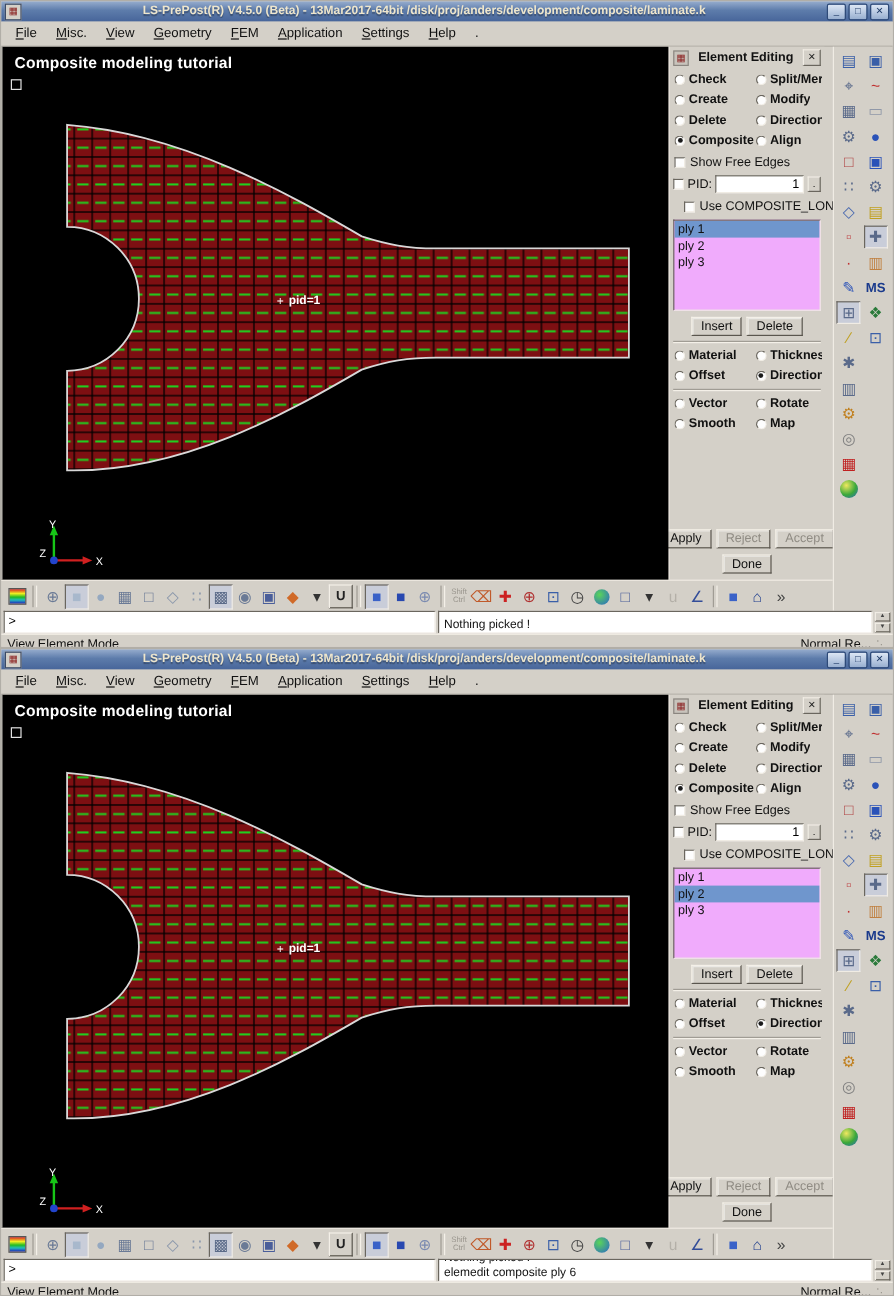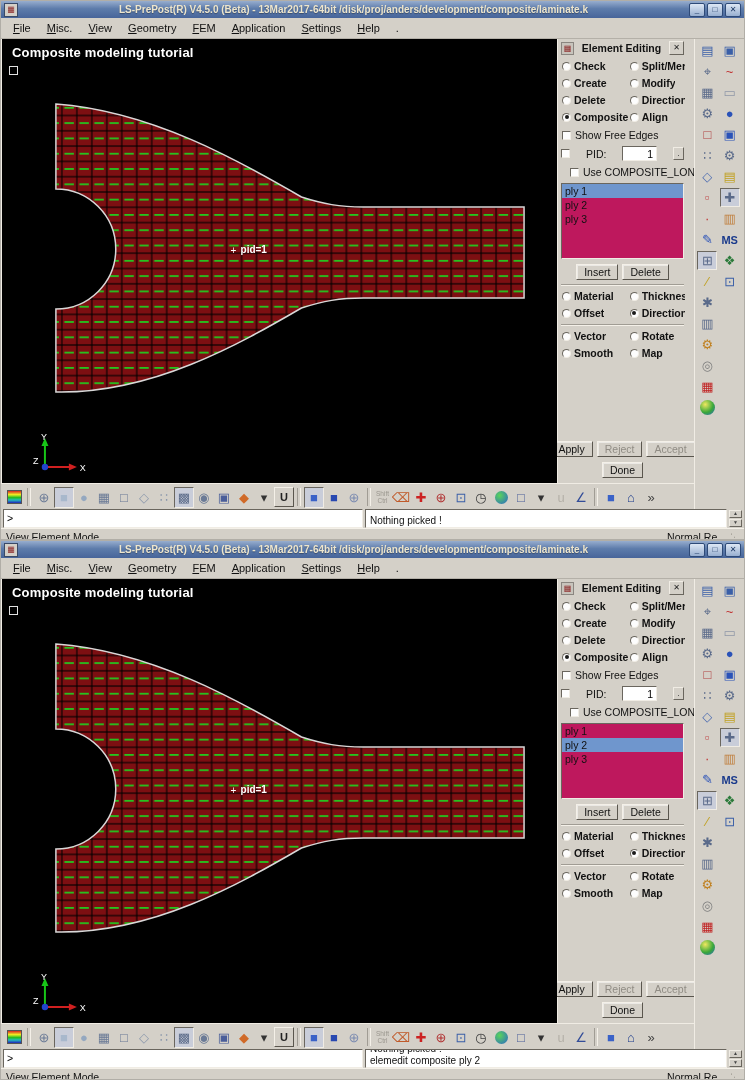--- a/index.html
+++ b/index.html
@@ -29,25 +29,25 @@
   .picon{width:11px;height:11px;font-size:8px;line-height:11px;text-align:center;color:#8a2020;background:#c8c4bc;border:1px solid #8a8680;overflow:hidden;}
   .ptext{flex:1;text-align:center;font-weight:bold;font-size:10.5px;white-space:nowrap;}
   .pclose{width:13px;height:12px;flex:0 0 13px;border:1px solid;border-color:#f0ece4 #6a665e #6a665e #f0ece4;background:#d4d0c8;font-size:8px;line-height:11px;text-align:center;color:#222;}
   .rgrid{display:grid;grid-template-columns:55% 45%;padding:2px 0 3px 2px;row-gap:5px;font-weight:bold;}
   .radio{display:flex;align-items:center;gap:3px;white-space:nowrap;}
   .rb{width:9px;height:9px;border-radius:50%;background:#fdfdfd;border:1px solid;border-color:#6a665e #f0ece4 #f0ece4 #6a665e;position:relative;flex:0 0 9px;box-sizing:border-box;}
   .rb.on::after{content:"";position:absolute;left:1.5px;top:1.5px;width:4px;height:4px;border-radius:50%;background:#1a1a1a;}
   .rt{overflow:hidden;}
   .chkrow{display:flex;align-items:center;gap:4px;padding:3px 2px;white-space:nowrap;}
   .cb{width:9px;height:9px;background:#fdfdfd;border:1px solid;border-color:#6a665e #f0ece4 #f0ece4 #6a665e;flex:0 0 9px;box-sizing:border-box;}
-  .pidrow{display:flex;align-items:center;gap:16px;padding:2px 1px;}
+  .pidrow{display:flex;align-items:center;gap:3px;padding:2px 1px;}
   .pidinput{flex:1;min-width:0;height:15px;border:1px solid;border-color:#6a665e #f0ece4 #f0ece4 #6a665e;font-size:10.5px;text-align:right;padding:0 3px;font-family:"Liberation Sans",sans-serif;box-sizing:border-box;background:#fff;}
   .dotbtn{width:11px;height:13px;font-size:8px;line-height:6px;border:1px solid;border-color:#f0ece4 #6a665e #6a665e #f0ece4;background:#d4d0c8;padding:0;font-family:inherit;}
   .indent{margin-left:8px;}
-  .listbox{height:74px;flex:0 0 74px;background:#be185d;border:1px solid;border-color:#6a665e #f0ece4 #f0ece4 #6a665e;margin:2px 1px;overflow:hidden;}
+  .listbox{height:74px;flex:0 0 74px;background:#f0abfc;border:1px solid;border-color:#6a665e #f0ece4 #f0ece4 #6a665e;margin:2px 1px;overflow:hidden;}
   .litem{height:14px;line-height:14px;padding-left:3px;white-space:nowrap;}
   .litem.selected{background:#6f96cd;}
   .btnrow{display:flex;justify-content:center;gap:4px;padding:3px 0 2px 0;}
   .btn{background:#d4d0c8;border:1px solid;border-color:#f4f0e8 #5a564e #5a564e #f4f0e8;box-shadow:inset 1px 1px 0 #ffffff88;font-size:10.5px;padding:1px 7px;font-family:"Liberation Sans",sans-serif;color:#111;white-space:nowrap;}
   .btn.dis{color:#908c84;}
   .hsep{border-top:1px solid #a09c94;border-bottom:1px solid #f4f0e8;margin:2px 1px;height:0;}
   .pspacer{flex:1;}
   
   .rtb{width:48px;flex:0 0 48px;background:#d4d0c8;display:flex;justify-content:space-evenly;border-left:1px solid #f0ece4;box-sizing:border-box;}
   .rcol{display:flex;flex-direction:column;align-items:center;padding-top:2px;gap:2px;}
@@ -609,21 +609,21 @@
           <span class="rtbi" style="color: rgb(42, 122, 58);">❖</span>
           <span class="rtbi" style="color: rgb(58, 95, 168);">⊡</span>
         </div>
       </div>
     </div>
     <div class="cmdrow">
       <div class="prompt">&gt;</div>
       <div class="msgbox">
         <div class="msginner">
           <div class="msgline">Nothing picked !</div>
-          <div class="msgline">elemedit composite ply 2</div>
+          <div class="msgline">elemedit composite ply 6</div>
         </div>
       </div>
       <div class="spin">
         <div class="spinbtn">▲</div>
         <div class="spinbtn">▼</div>
       </div>
     </div>
     <div class="statusbar">
       <span>View Element Mode</span>
       <span class="statusright">

